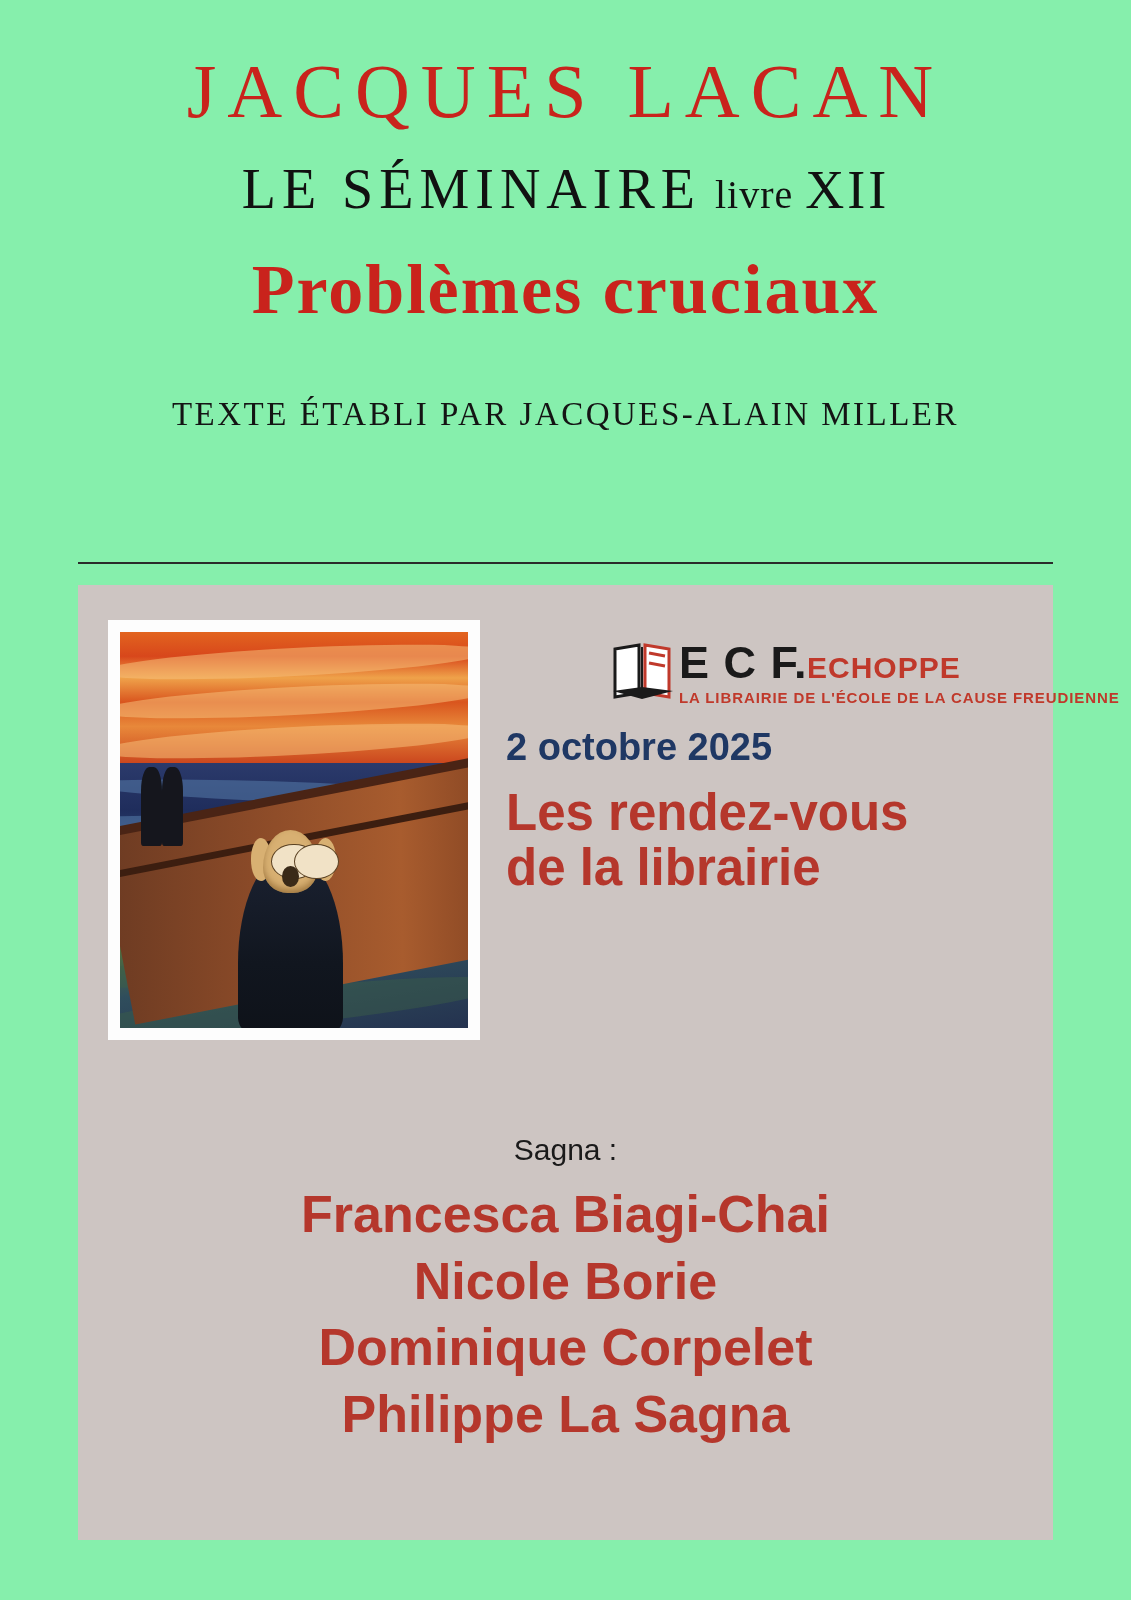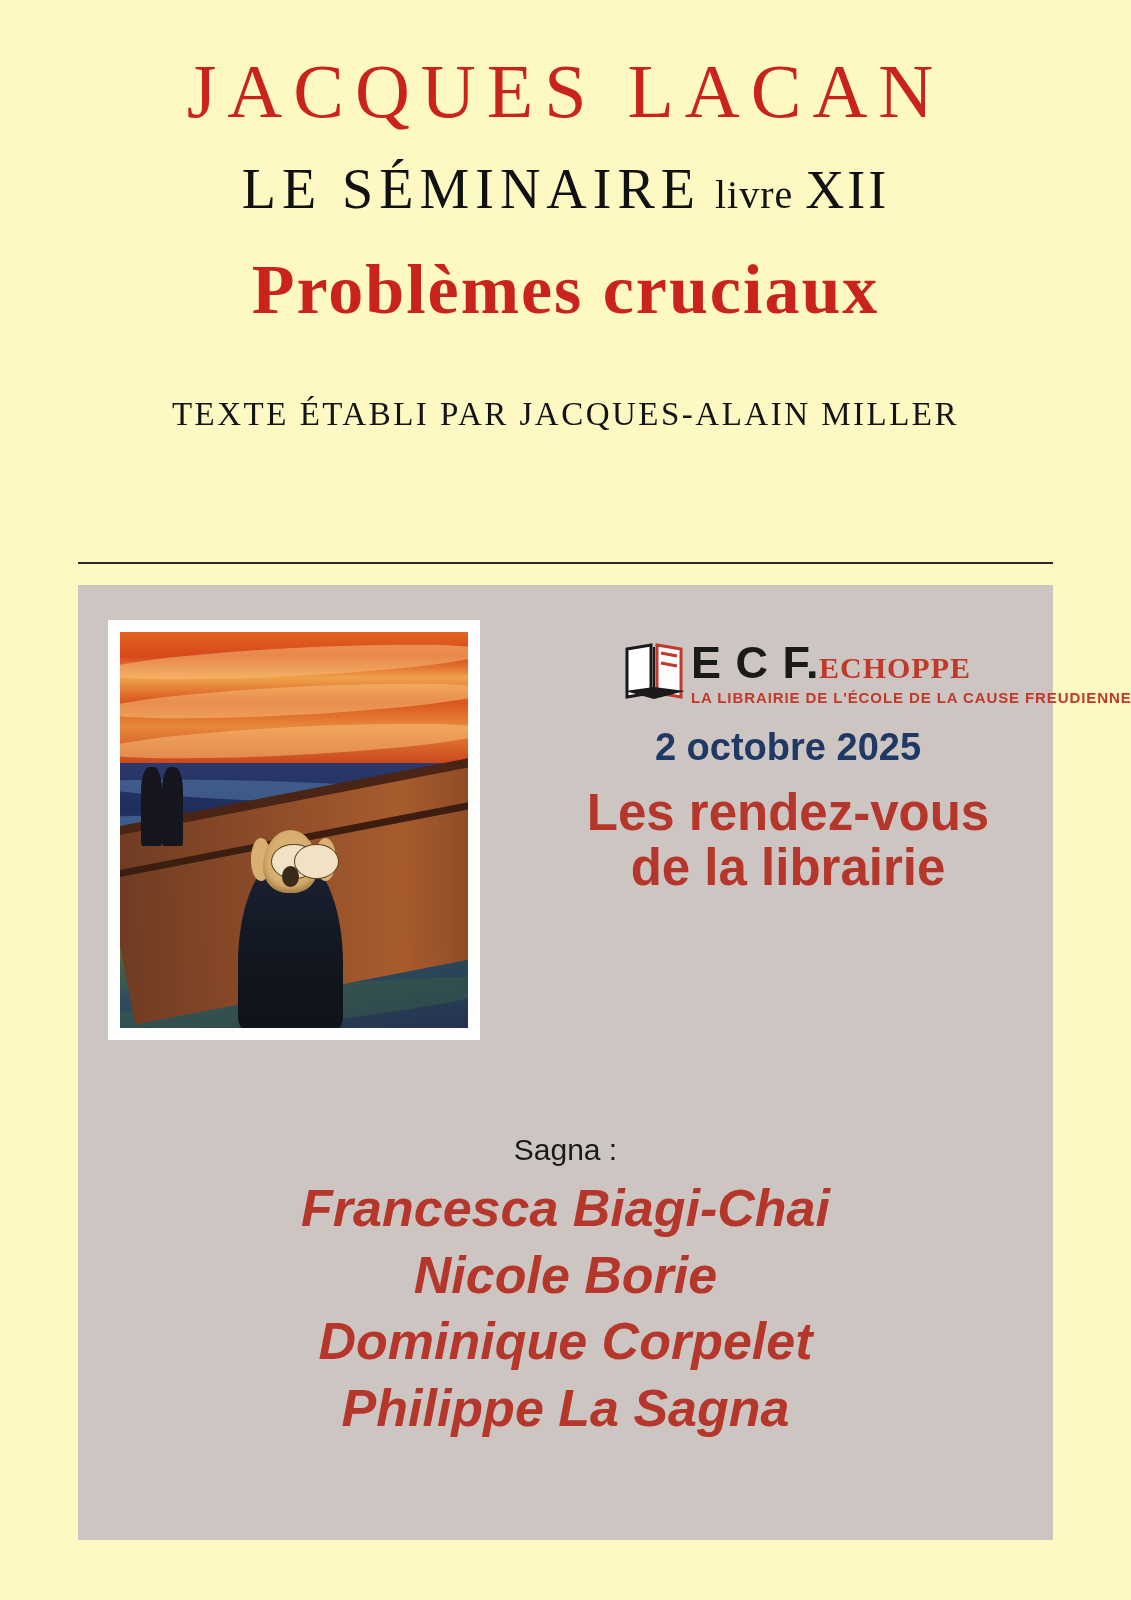--- a/index.html
+++ b/index.html
@@ -12,21 +12,21 @@
     height: 1600px;
     position: relative;
     font-family: "Liberation Sans", sans-serif;
     overflow: hidden;
   }
 
   
   .poster {
     position: absolute;
     inset: 0;
-    background: #fef9c3;
+    background: #86efac;
   }
 
   .title-block {
     position: absolute;
     left: 0;
     right: 0;
     top: 52px;
     text-align: center;
   }
 
@@ -233,24 +233,23 @@
     height: 20%;
     background: #15161d;
     border-radius: 40% 40% 10% 10% / 30% 30% 5% 5%;
   }
   .art .far-figure.a { left: 6%; }
   .art .far-figure.b { left: 12%; }
 
   
   .event-right {
     position: absolute;
-    left: 440px;
+    left: 428px;
     top: 50px;
     width: 540px;
-    text-align: center;
   }
 
   
   .logo {
     position: relative;
     width: 330px;
     height: 78px;
     margin: 0 auto 14px auto;
   }
   .logo .book {
@@ -267,21 +266,21 @@
     font-family: "Liberation Sans", sans-serif;
     font-weight: 700;
     font-size: 45px;
     letter-spacing: 1px;
     color: #1a1a1a;
   }
   .logo .echoppe {
     position: absolute;
     left: 196px;
     top: 16px;
-    font-family: Liberation Serif, serif;
+    font-family: Liberation Sans, sans-serif;
     font-weight: 700;
     font-size: 30px;
     letter-spacing: 1px;
     color: #c0392b;
   }
   .logo .tagline {
     position: absolute;
     left: 68px;
     top: 54px;
     font-family: "Liberation Sans", sans-serif;
@@ -320,23 +319,22 @@
 
   .avec {
     font-family: "Liberation Sans", sans-serif;
     font-size: 30px;
     color: #1a1a1a;
     text-align: center;
     margin-top: 58px;
   }
 
   .speakers {
-    margin-top: 8px;
+    margin-top: 14px;
     text-align: center;
-    font-style: italic;
   }
   .speaker {
     font-family: "Liberation Sans", sans-serif;
     font-weight: 700;
     font-size: 52px;
     color: #b5372c;
     line-height: 1.28;
     white-space: nowrap;
   }
 </style>

